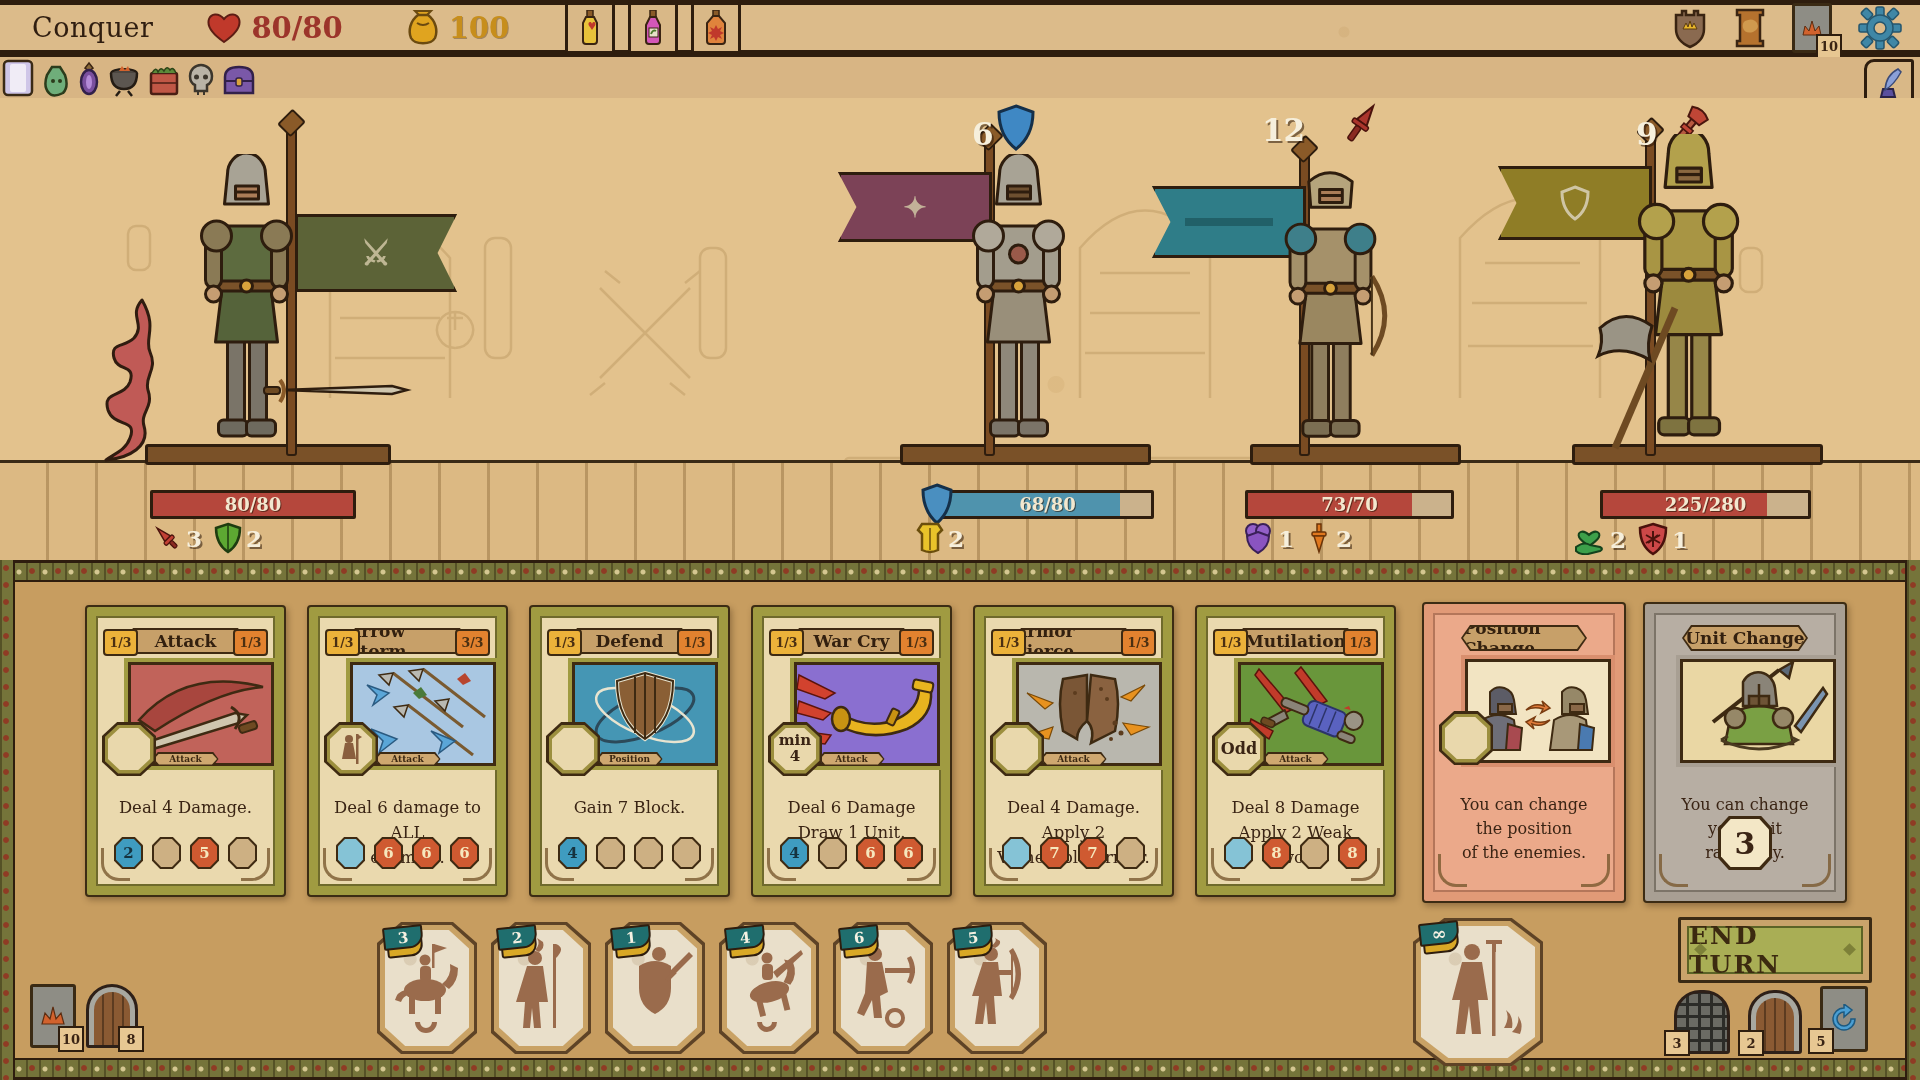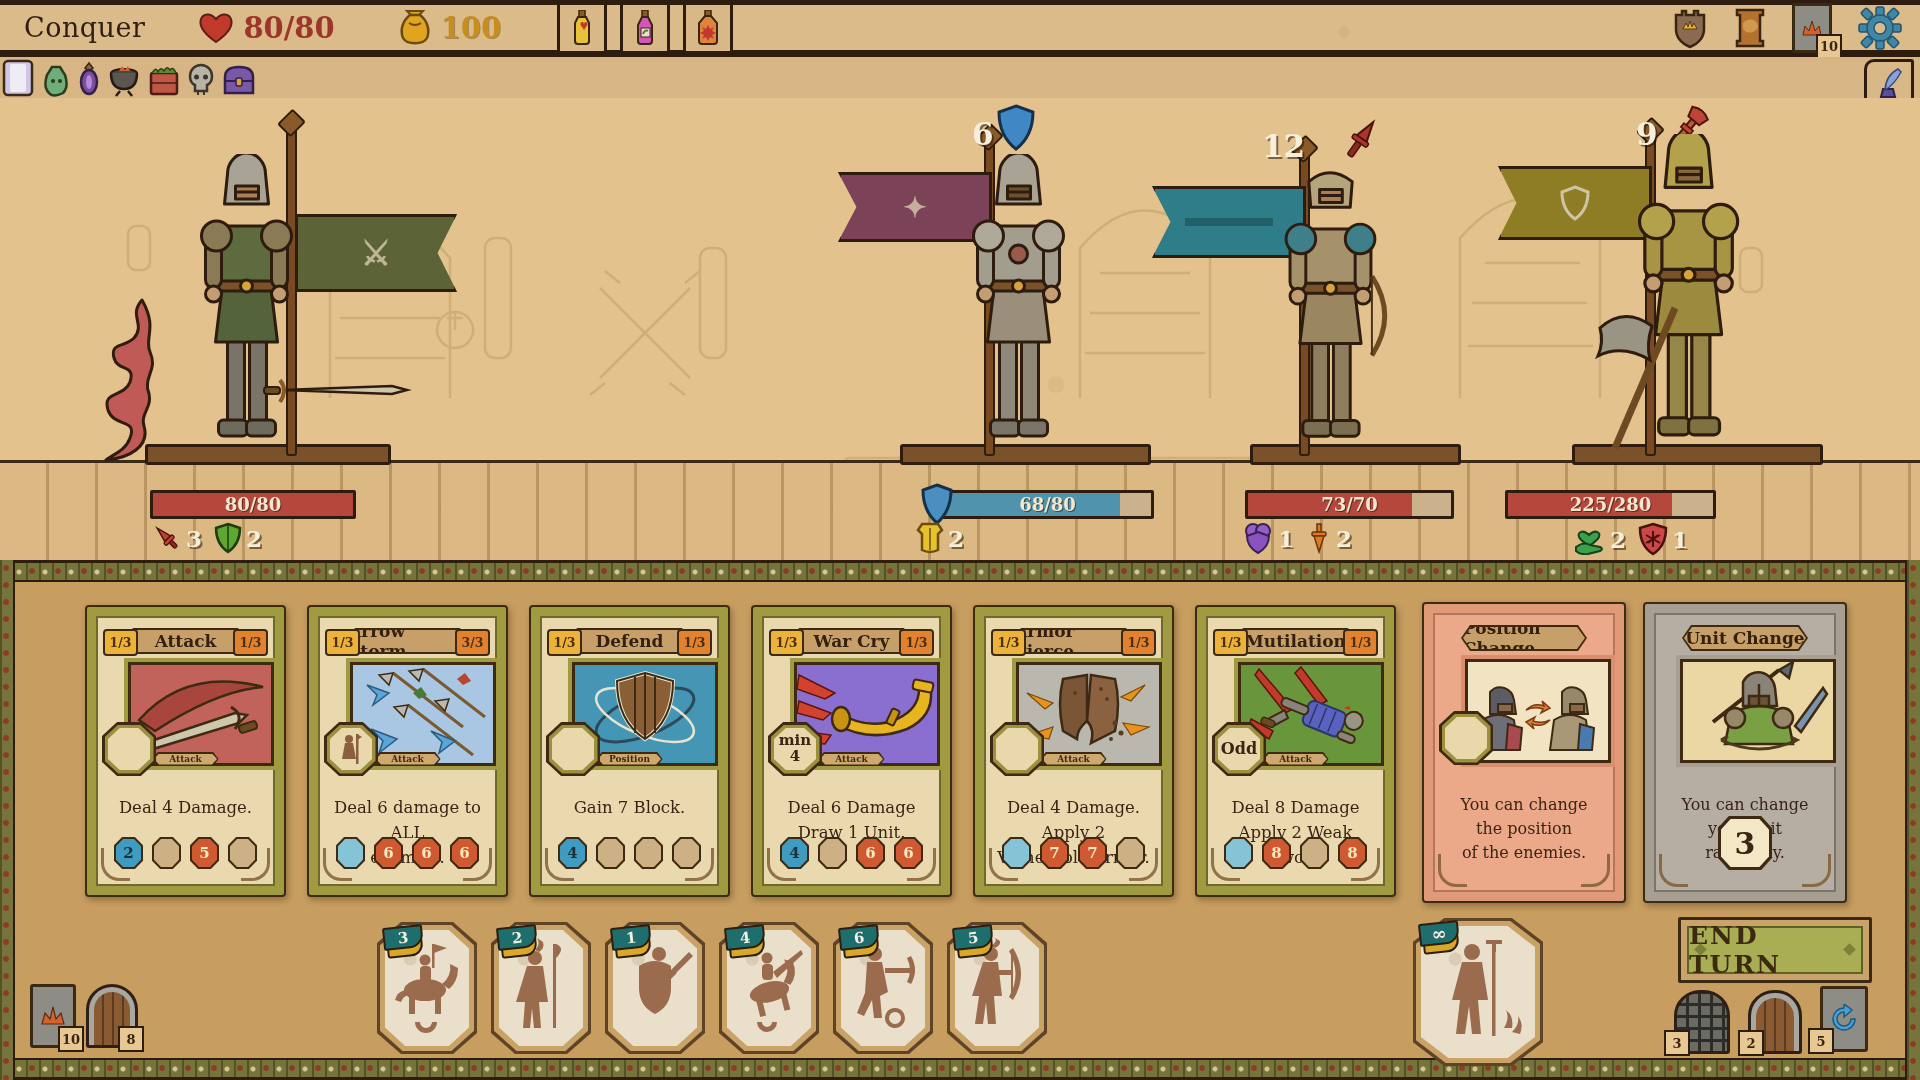--- a/index.html
+++ b/index.html
@@ -5,21 +5,21 @@
   html,body{margin:0;padding:0;background:#8a6a42;}
   #stage{position:relative;width:1920px;height:1080px;overflow:hidden;
     font-family:"DejaVu Serif","Liberation Serif",serif;background:#e2c28e;}
   svg{display:block}
   
   .topbar{position:absolute;left:0;top:0;width:1920px;height:57px;background:#2e1d0e;}
   .tb-inner{position:absolute;left:0;top:5px;right:0;height:45px;background:#dcbb8a;
     background-image:radial-gradient(circle at 30% 40%,rgba(190,150,90,.25) 0 6px,transparent 7px),
                      radial-gradient(circle at 70% 60%,rgba(190,150,90,.2) 0 5px,transparent 6px);
     display:flex;align-items:center;}
-  .game-title{font-size:27px;color:#2f1d10;margin-left:24px;letter-spacing:.5px;text-align:right;}
+  .game-title{font-size:27px;color:#2f1d10;margin-left:32px;letter-spacing:.5px;text-align:right;}
   .hp-group,.gold-group{display:flex;align-items:center;gap:8px;}
   .hp-group{margin-left:52px}.gold-group{margin-left:62px}
   .hp-text{font-size:29px;font-weight:700;color:#9c352b;}
   .gold-text{font-size:29px;font-weight:700;color:#c78e1c;text-shadow:1px 1px 0 rgba(60,35,10,.35);}
   .potions{display:flex;gap:13px;margin-left:56px;}
   .potion-slot{width:44px;height:46px;background:#d9b887;border:3px solid #2e1d0e;border-radius:3px;
     display:flex;align-items:center;justify-content:center;}
   .tb-right{position:absolute;right:18px;top:0;height:45px;display:flex;align-items:center;gap:26px;}
   .deck-wrap{position:relative}
   .cnt{position:absolute;width:22px;height:21px;background:#e7c792;border:2px solid #2e1d0e;
@@ -453,21 +453,21 @@
         </g>
       </svg>
     </div>
 
     <div>
       <div class="pole" style="left:1299px;top:54px;height:300px;"></div>
       <span class="finial" style="left:1295px;top:40px;"></span>
       <div class="flag notch-l" style="left:1152px;top:88px;width:148px;height:66px;background:#2f7d88;">
         <span class="emblem" style="width:60%;height:8px;background:#1f5a63;"></span>
       </div>
-      <div class="ubadge" style="left:1262px;top:18px;gap:32px;">
+      <div class="ubadge" style="left:1262px;top:2px;gap:32px;">
         <span class="bnum">12</span>
         <span>
             <svg width="46" height="50" viewBox="0 0 46 50">
               <g transform="rotate(35 23 25)">
                 <path d="M23 2 L29 22 H17 Z" fill="#ab352c" stroke="#4a120c" stroke-width="2"></path>
                 <rect x="14" y="22" width="18" height="5" rx="2" fill="#ab352c" stroke="#4a120c" stroke-width="1.5"></rect>
                 <rect x="20" y="27" width="6" height="16" rx="2" fill="#8a2a22" stroke="#4a120c" stroke-width="1.5"></rect>
               </g>
             </svg>
           </span>
@@ -558,21 +558,21 @@
       <span class="blockshield">
           <svg width="34" height="42" viewBox="0 0 34 42">
             <path d="M17 2 L31 7 Q31 28 17 40 Q3 28 3 7 Z" fill="#4a8fc0" stroke="#15304a" stroke-width="3"></path>
           </svg>
         </span>
     </div>
     <div class="hpbar" style="left:1245px;width:203px;">
       <div class="hpfill" style="width:81%;background:#b5473c;"></div>
       <span class="hplabel">73/70</span>
     </div>
-    <div class="hpbar" style="left:1505px;width:205px;text-align:right;">
+    <div class="hpbar" style="left:1600px;width:205px;text-align:right;">
       <div class="hpfill" style="width:80%;background:#b5473c;"></div>
       <span class="hplabel">225/280</span>
     </div>
 
     <div class="strow" style="left:152px;">
       <span>
           <svg width="30" height="30" viewBox="0 0 30 30">
             <g transform="rotate(-45 15 15)">
               <path d="M15 1 L19 16 H11 Z" fill="#c24034" stroke="#4a120c" stroke-width="1.5"></path>
               <rect x="9" y="16" width="12" height="4" rx="1.5" fill="#c24034" stroke="#4a120c" stroke-width="1.2"></rect>

